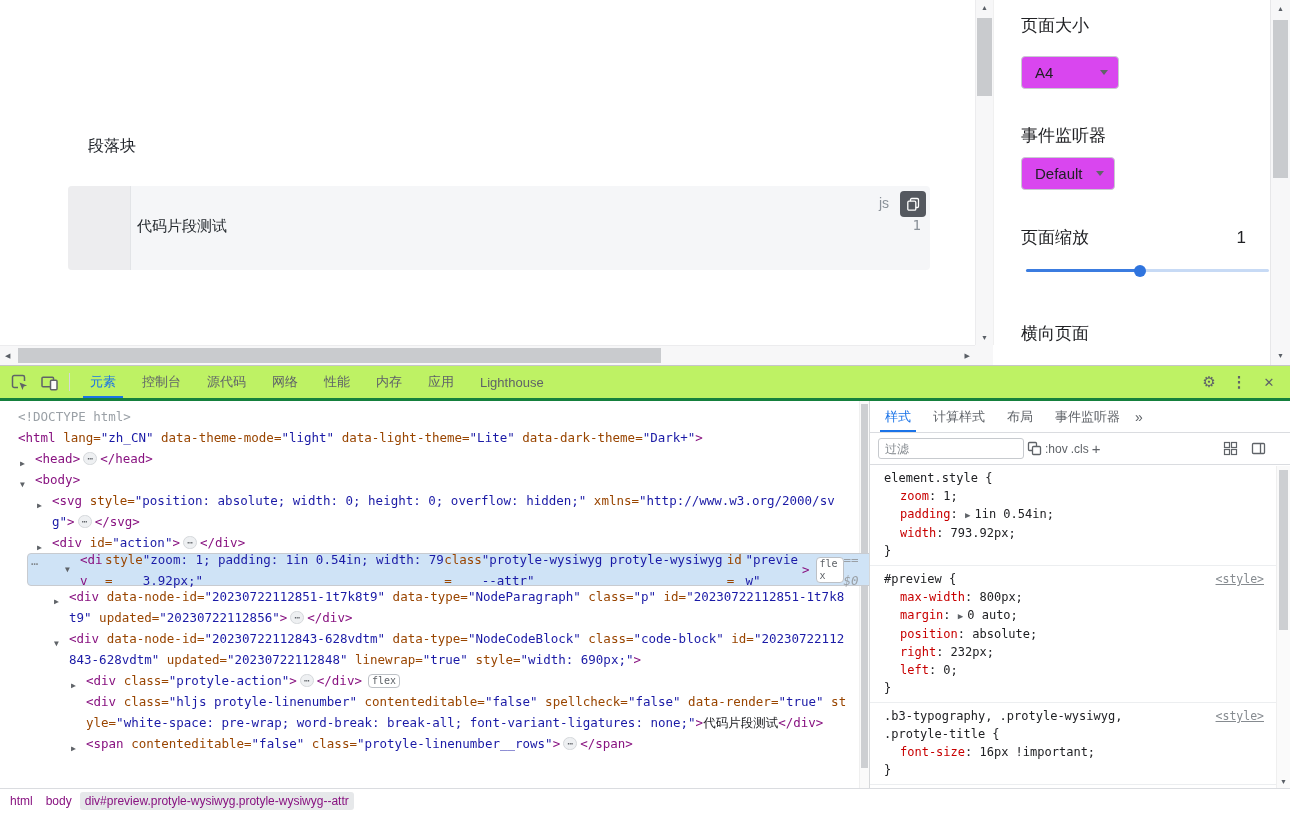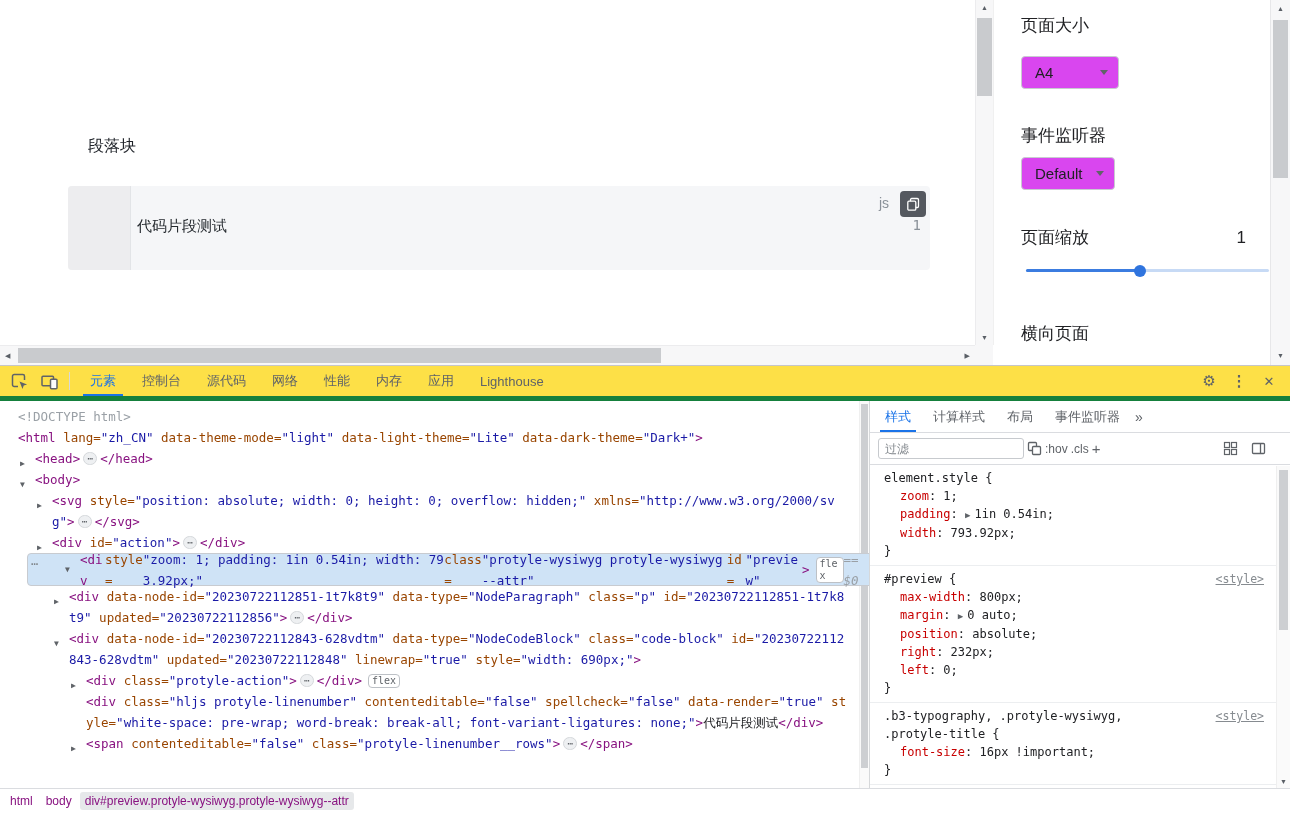--- a/index.html
+++ b/index.html
@@ -40,21 +40,21 @@
   .s2-label{top:124px;} .s2-sel{top:157px;width:94px;}
   .s3-row{position:absolute;left:27px;right:24px;top:226px;display:flex;justify-content:space-between;align-items:center;}
   .s3-row .zl{font-size:17px;} .s3-row .zv{font-size:17px;color:#202124;}
   .zoom-slider{position:absolute;left:32px;top:269px;width:243px;height:3px;background:#c7daf5;border-radius:2px;cursor:pointer;}
   .zs-fill{position:absolute;left:0;top:0;bottom:0;background:#3b7ce0;border-radius:2px;}
   .zs-knob{position:absolute;top:50%;width:12px;height:12px;border-radius:50%;background:#2f74de;transform:translate(-6px,-6px);}
   .s4-label{top:322px;}
 
   
   .devtools{position:absolute;left:0;top:365px;width:1290px;height:448px;background:#fff;border-top:1px solid #c6c6c8;display:flex;flex-direction:column;}
-  .dt-toolbar{height:35px;min-height:35px;border-bottom:5px solid #15803d;display:flex;align-items:center;background:#fde047;padding-left:4px;}
+  .dt-toolbar{height:35px;min-height:35px;border-bottom:3px solid #15803d;display:flex;align-items:center;background:#bef264;padding-left:4px;}
   .icon-btn{width:30px;height:28px;display:flex;align-items:center;justify-content:center;cursor:pointer;border:none;background:none;color:#5f6368;}
   .dt-sep{width:1px;height:18px;background:#d6d8da;margin:0 5px;}
   .dt-tabs{display:flex;align-items:stretch;height:100%;margin-left:2px;}
   .dt-tab{display:flex;align-items:center;padding:0 13px;font-size:13px;color:#5f6368;position:relative;cursor:pointer;white-space:nowrap;}
   .dt-tab.active{color:#1a73e8;}
   .dt-tab.active::after{content:"";position:absolute;left:6px;right:6px;bottom:0;height:2px;background:#1a73e8;}
   .dt-right{margin-left:auto;display:flex;align-items:center;padding-right:6px;}
   .gear{font-size:15px;} .kebab{font-size:15px;font-weight:bold;} .closex{font-size:13px;}
 
   .dt-body{flex:1;display:flex;overflow:hidden;}

